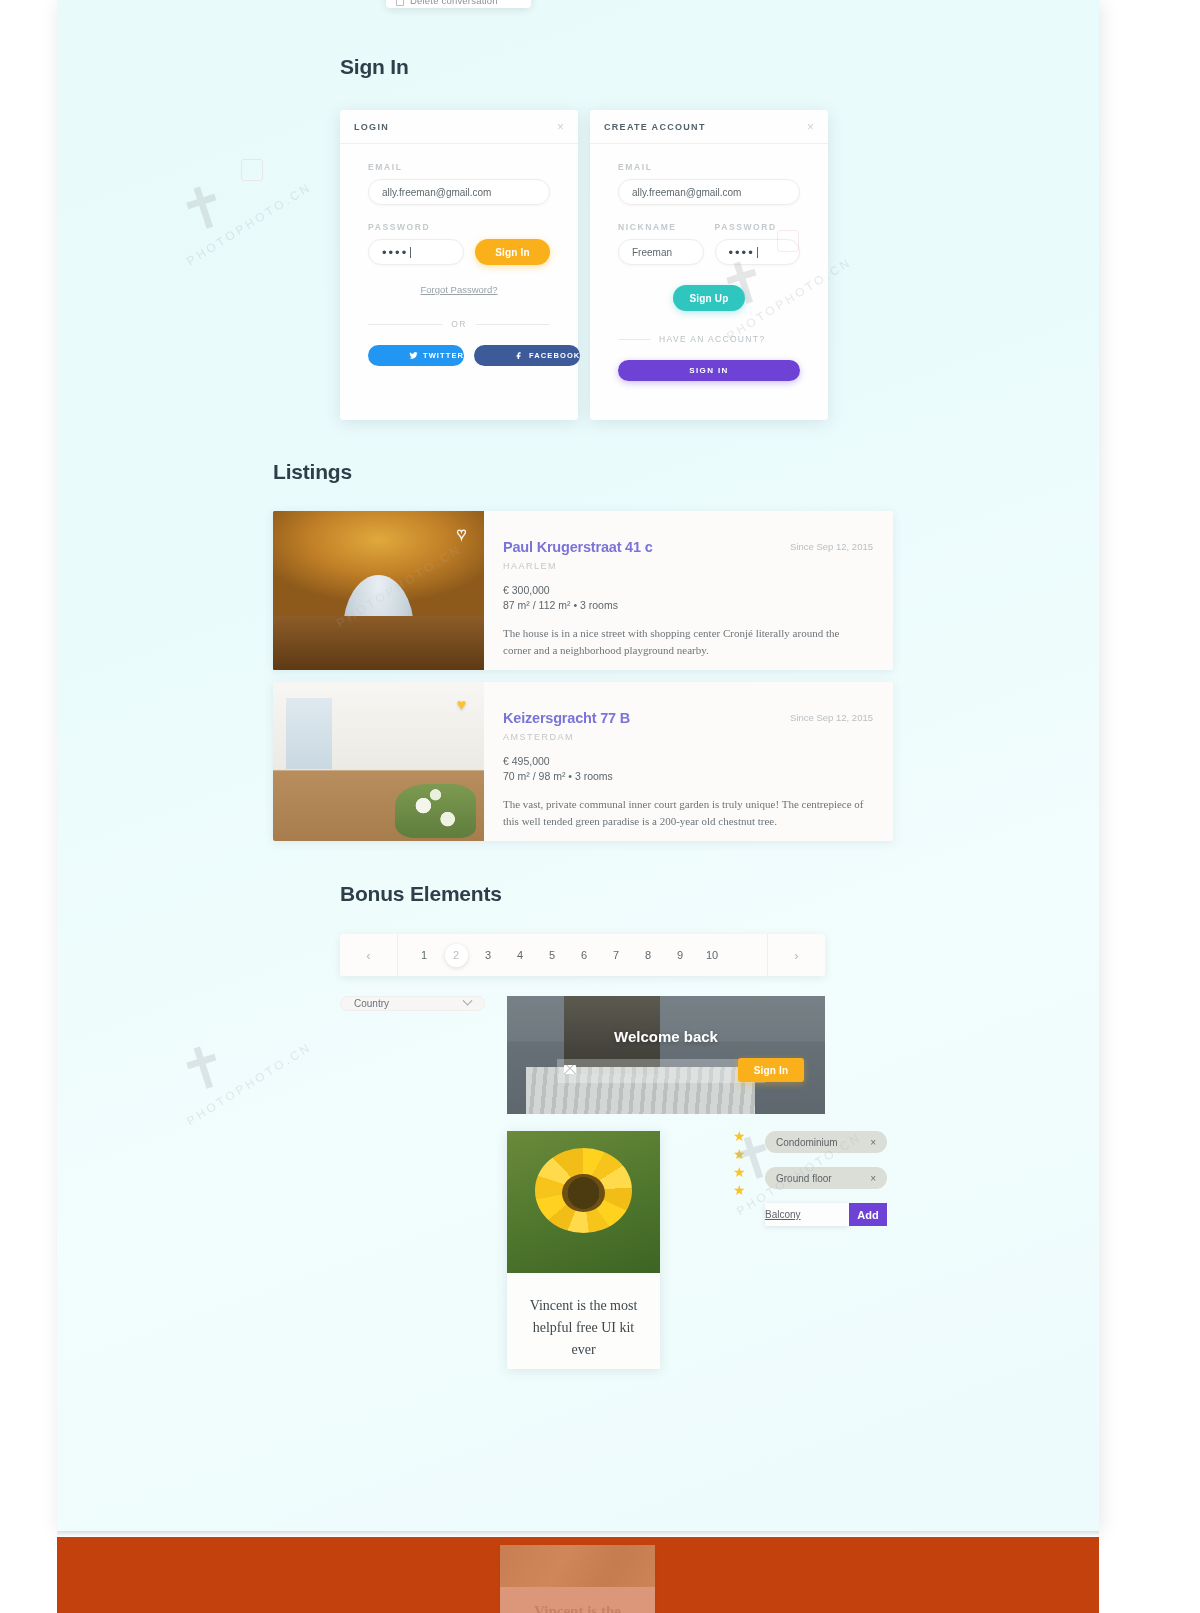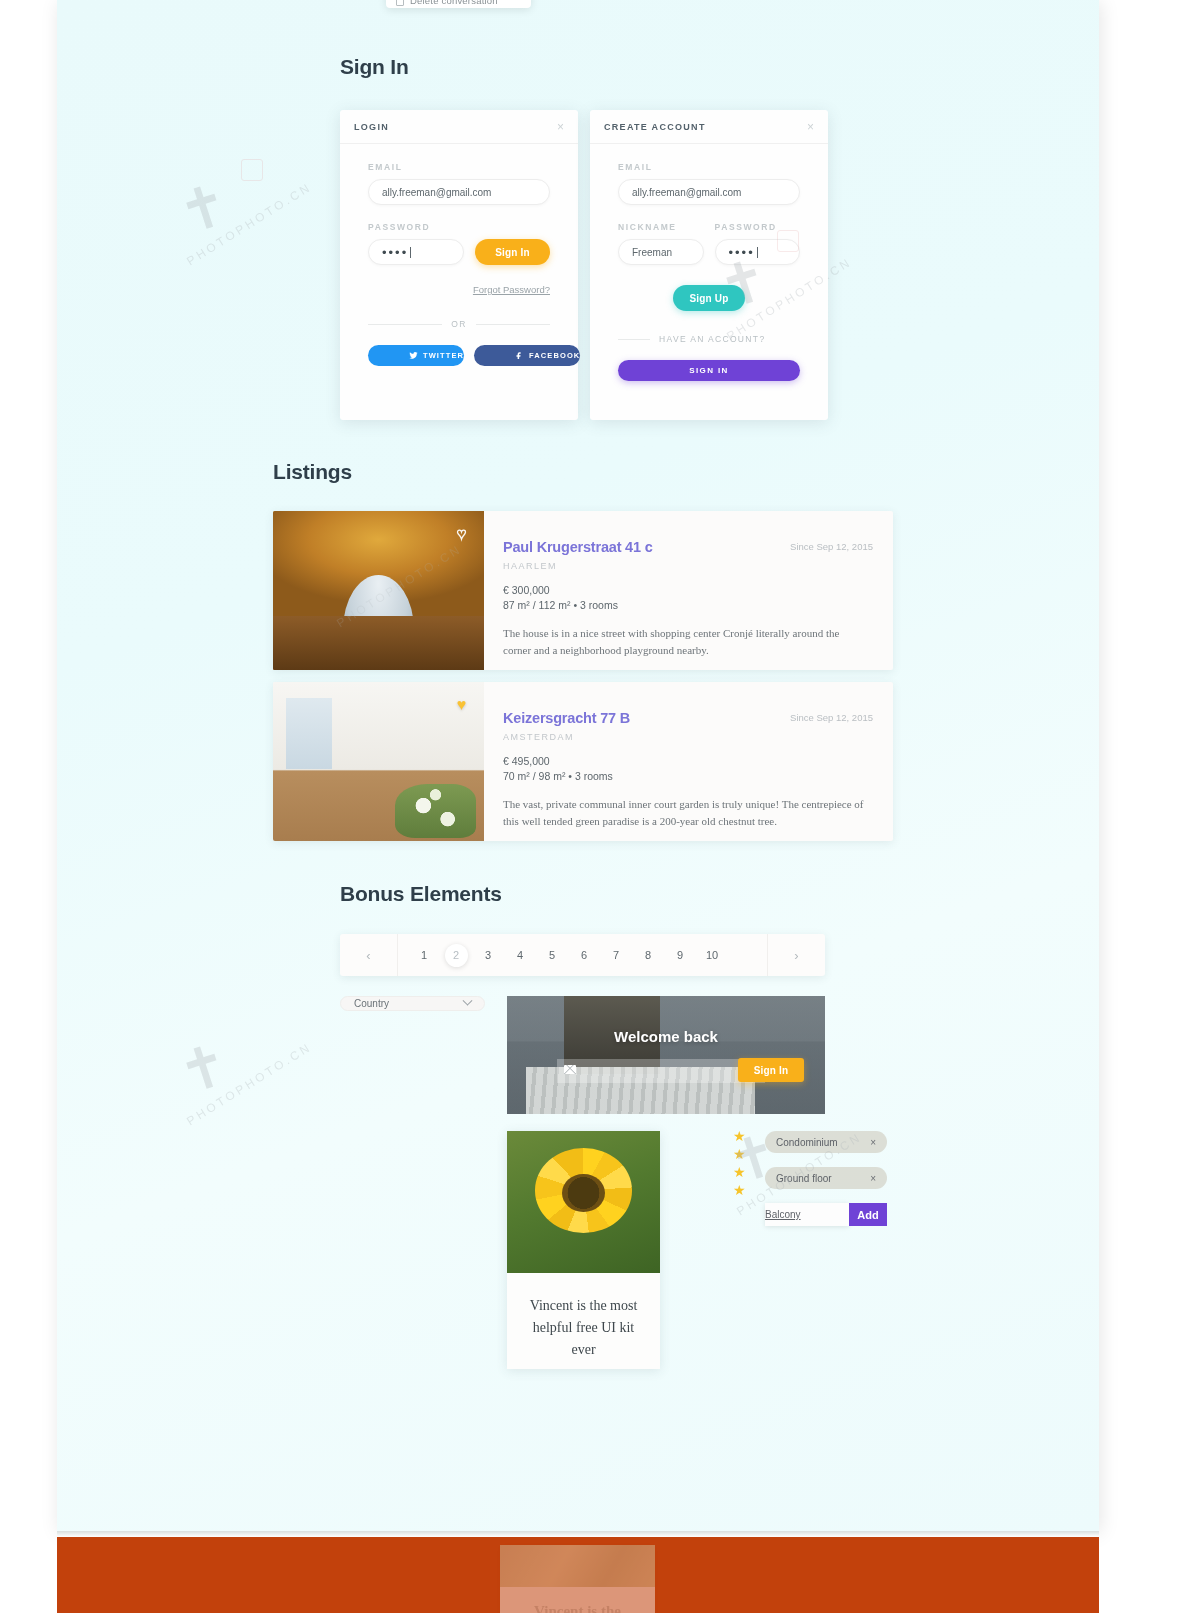--- a/index.html
+++ b/index.html
@@ -114,21 +114,21 @@
   }
   .btn-yellow { background:#f9b01a; box-shadow:0 2px 7px rgba(249,176,26,.38); }
   .btn-teal   { background:#2fc6c0; box-shadow:0 2px 7px rgba(47,198,192,.35); }
   .btn-purple { background:#6f42d6; box-shadow:0 2px 7px rgba(111,66,214,.35); }
 
   .row-pw { display:flex; align-items:center; gap:11px; }
   .row-pw .pill-input { flex: 1 1 auto; }
   .row-pw .btn-pill { width: 75px; flex: 0 0 auto; }
 
   .forgot {
-    display:block; text-align:right; margin-top: 19px;
+    display:block; text-align:center; margin-top: 19px;
     font-size:9.5px; color:#9aa3a8; text-decoration: underline;
   }
 
   .or-row {
     display:flex; align-items:center; gap:9px; margin-top: 24px;
   }
   .or-row .line { flex:1; height:1px; background:#e8eaea; }
   .or-row .lbl { font-size:8.5px; letter-spacing:1.3px; color:#b9c0c4; }
 
   .social-row { display:flex; gap:10px; margin-top: 16px; }

